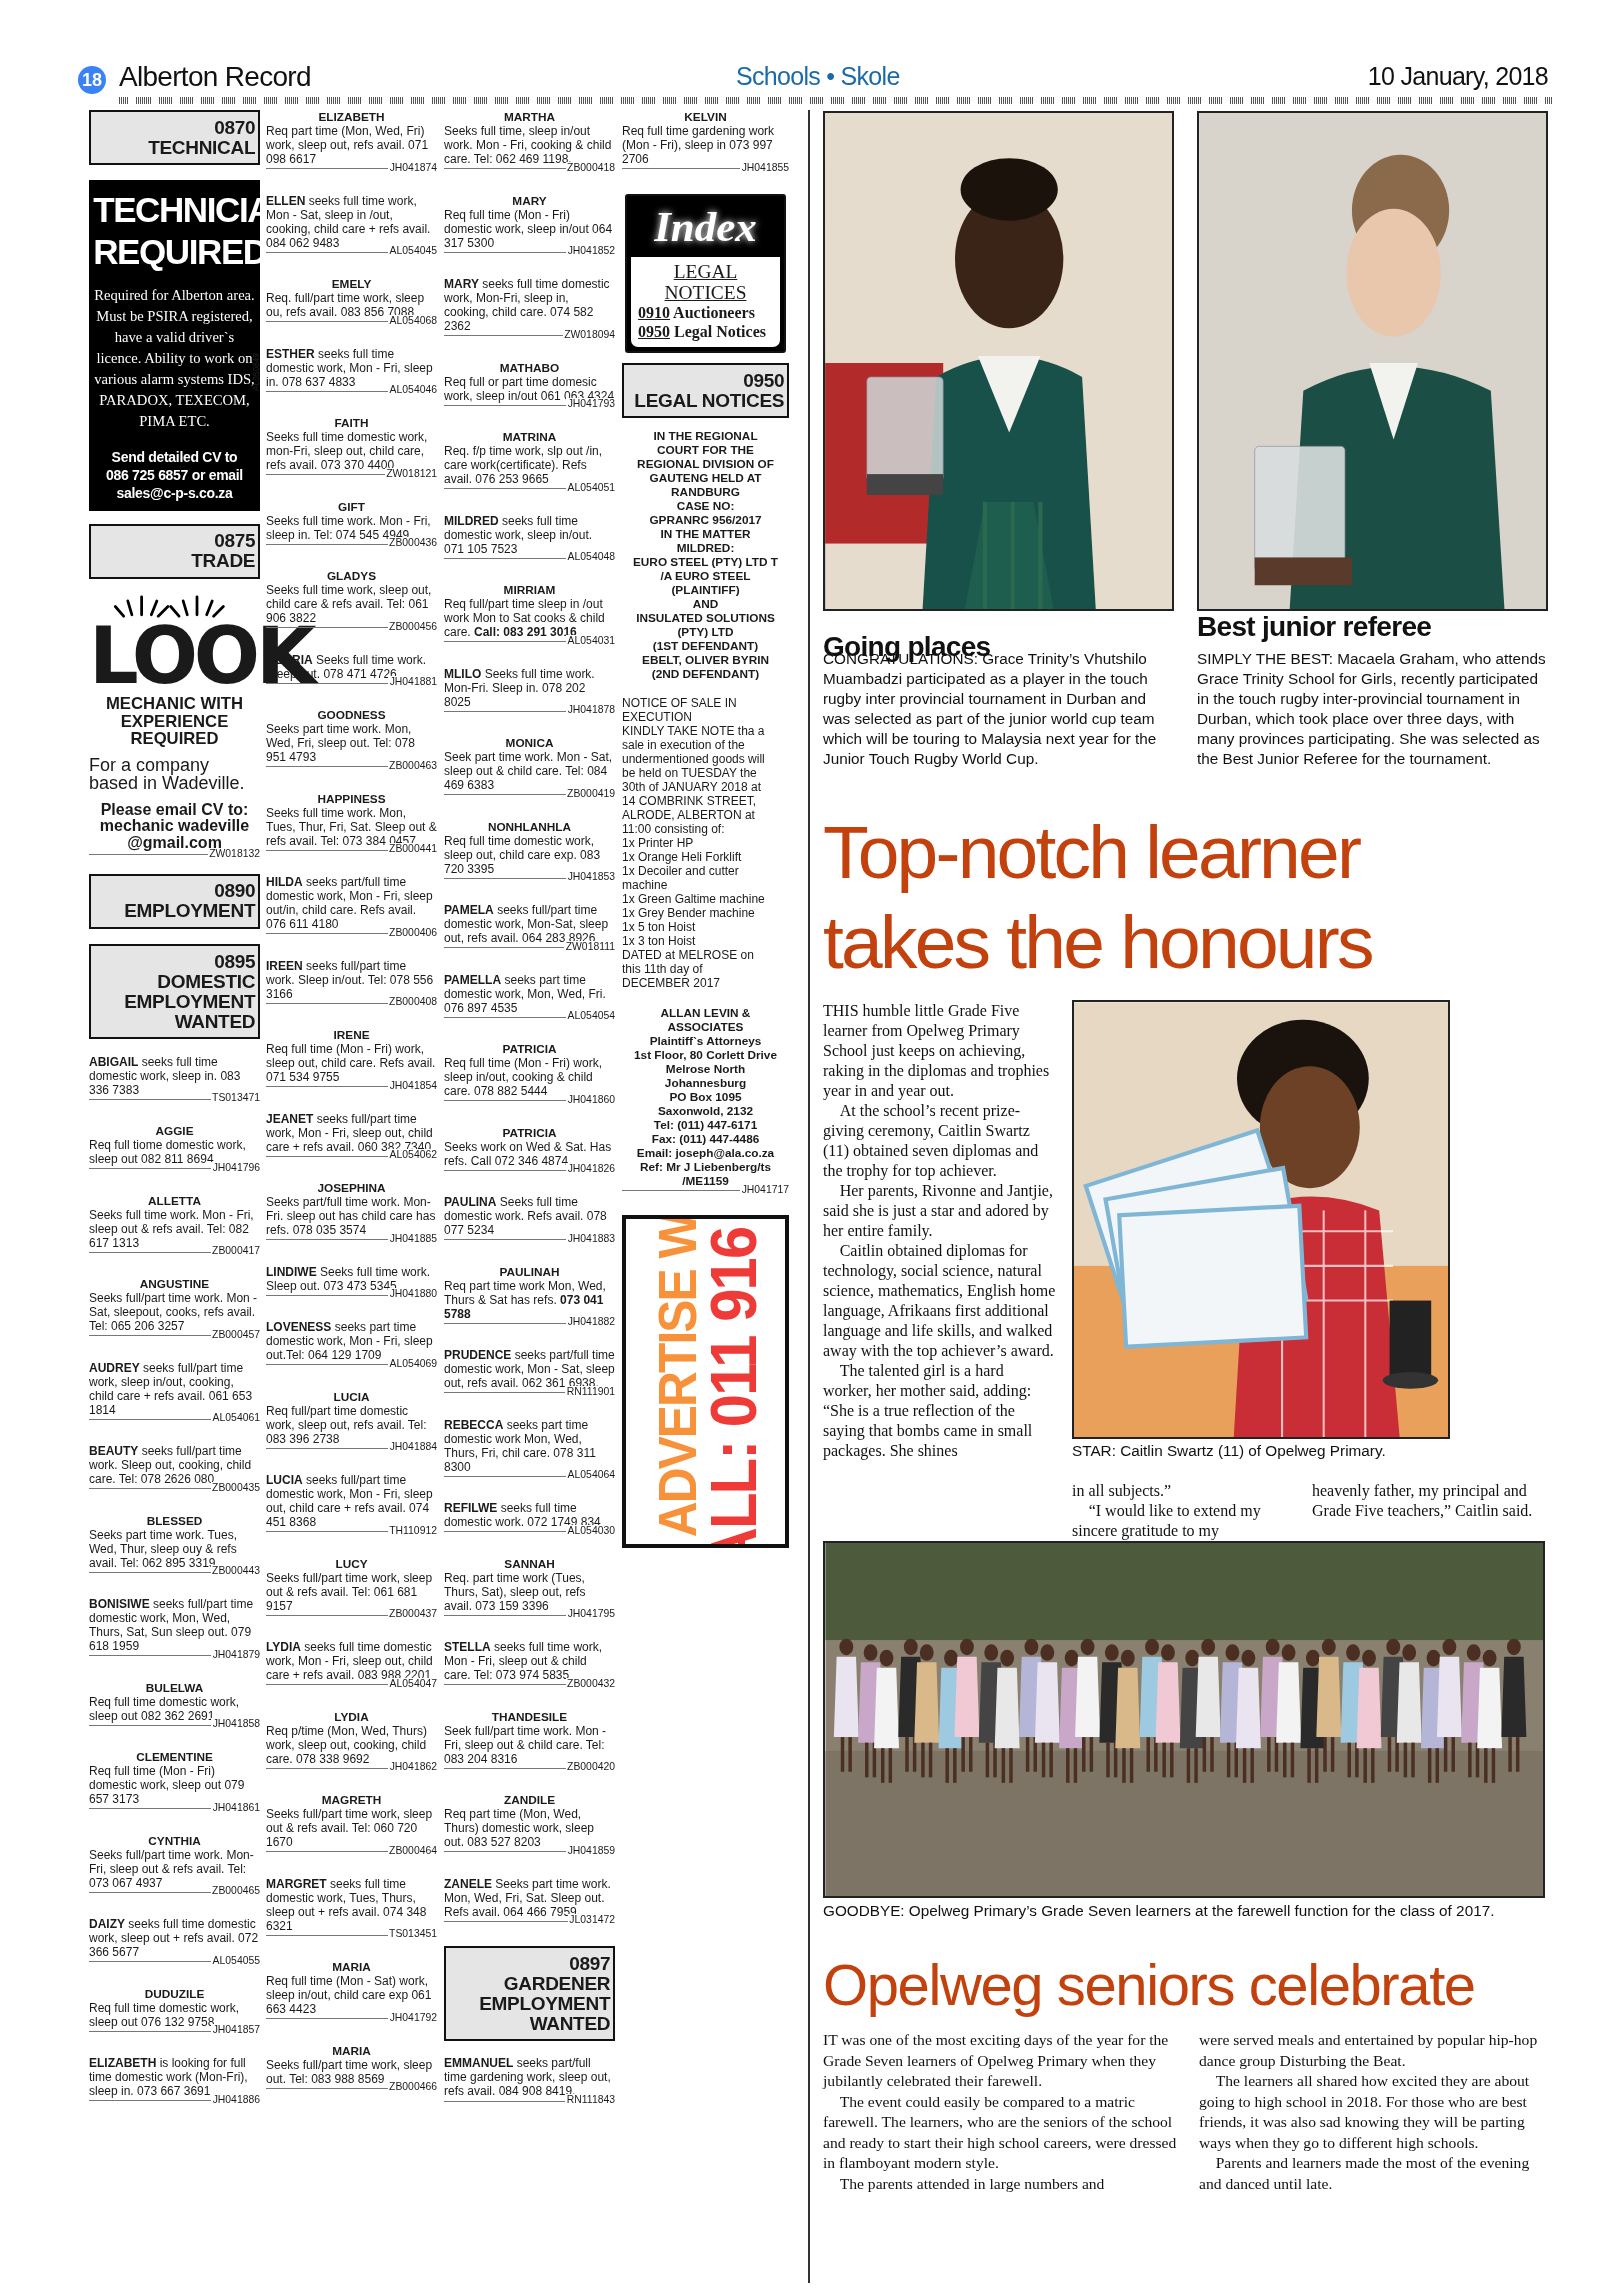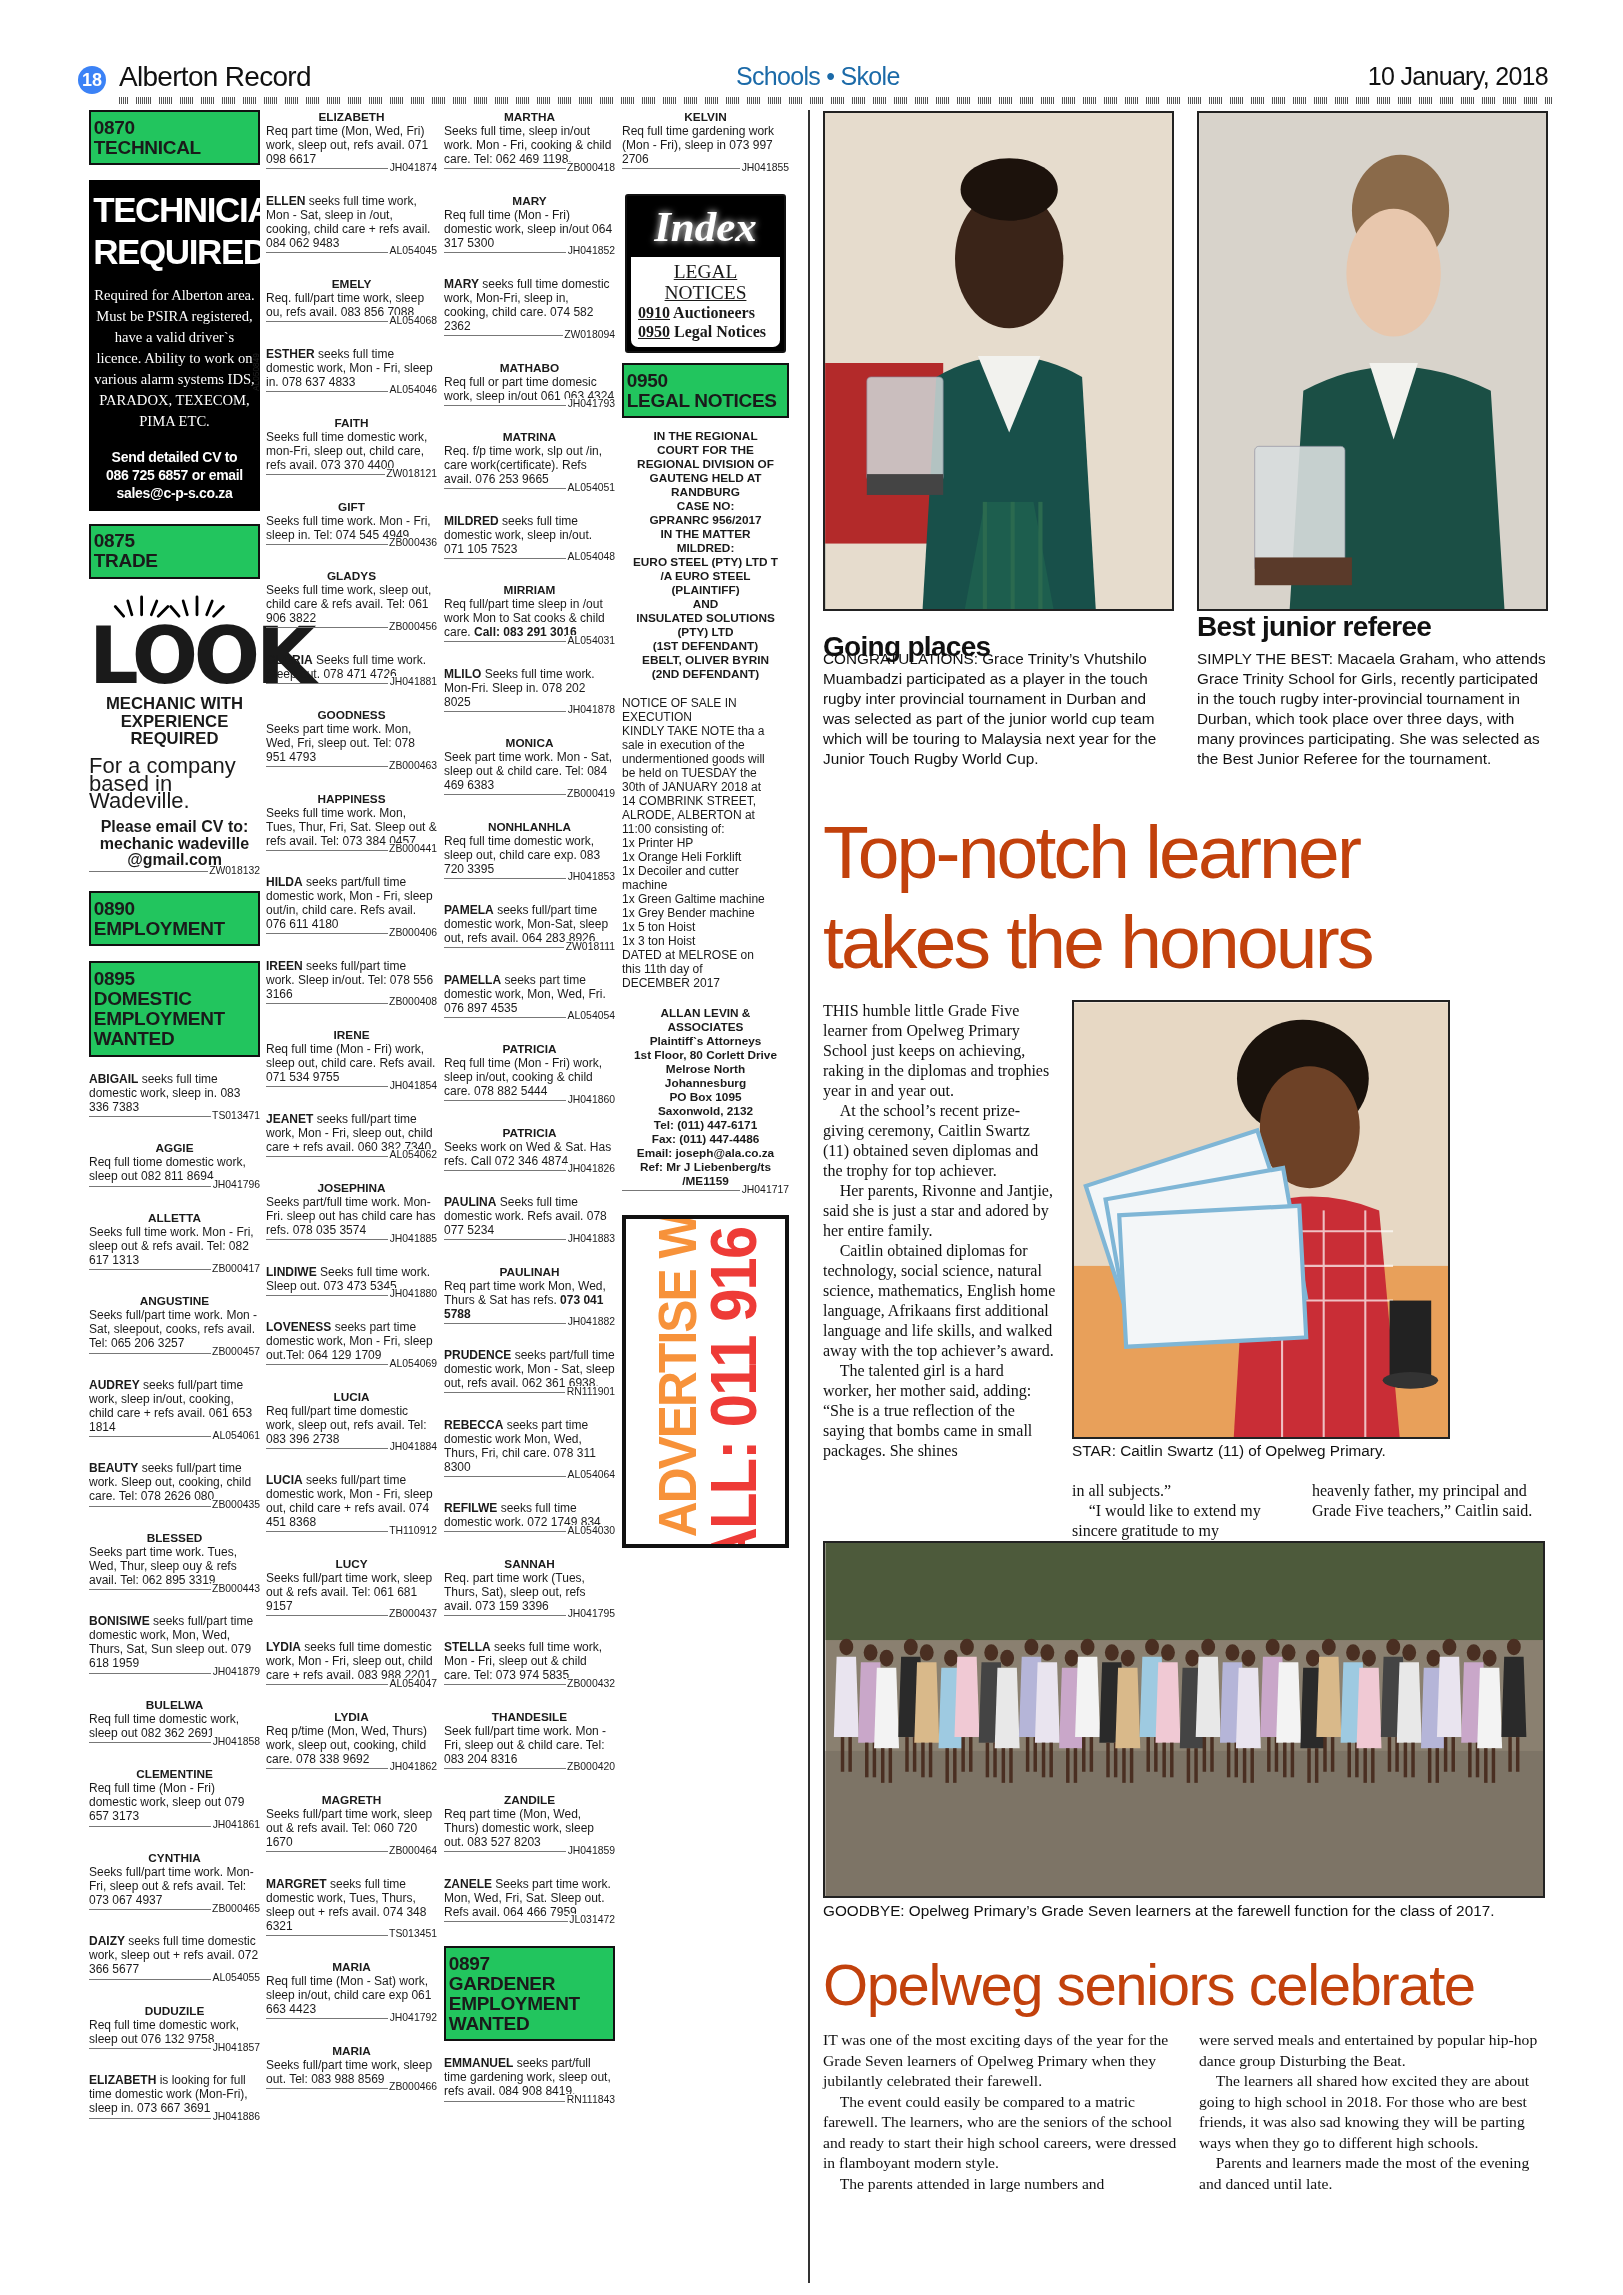--- a/index.html
+++ b/index.html
@@ -13,32 +13,32 @@
   #date{right:76px;top:62px;font-size:25px;letter-spacing:-0.7px}
   #rule{left:119px;top:97px;width:1433px;height:7px;background:repeating-linear-gradient(90deg,#555 0 0.7px,#fff 0.7px 2.1px)}
   .vdiv{width:2.1px;background:#333}
   
   .col{position:absolute;top:110px;font-size:12px;line-height:14px;color:#1a1a1a}
   .ad{margin-bottom:14px}
   .ad .nm{font-weight:bold;text-align:center;display:block;font-size:11.8px}
   .ad b{font-weight:bold}
   .ad .ref{border-top:1px solid #777;margin-top:2.1px;text-align:right;font-size:10.4px;line-height:10.4px;padding:0;position:relative}
   .ad .ref span{background:#fff;position:relative;top:-6.2px;padding-left:1.4px}
-  .secbox{border:2.8px solid #111;background:#22c55e;text-align:left;font-weight:bold;font-size:19px;line-height:20px;padding:5.6px 2.8px;margin-bottom:15.3px;letter-spacing:-0.3px}
+  .secbox{border:2.8px solid #111;background:#e5e5e5;text-align:right;font-weight:bold;font-size:19px;line-height:20px;padding:5.6px 2.8px;margin-bottom:15.3px;letter-spacing:-0.3px}
   
   .techad{background:#000;color:#fff;text-align:center;padding:8.3px 4.2px 9.7px;position:relative}
   .techad .t1{font-weight:bold;font-size:35px;line-height:42px;letter-spacing:-1.4px}
   .techad .body{font-family:"Liberation Serif",serif;font-size:14.6px;line-height:21px;margin:12.5px 0 15.3px}
   .techad .cta{font-weight:bold;font-size:14px;line-height:18px;letter-spacing:-0.3px}
   
   .look{text-align:center}
   .look .word{font-weight:bold;font-size:78px;line-height:76px;letter-spacing:-4.2px;font-family:"DejaVu Sans",sans-serif}
   .look .rays{height:23.6px;position:relative}
   .look .h{font-weight:bold;font-size:16.7px;line-height:17.4px;margin-top:1.4px}
-  .look .p{text-align:left;font-size:22px;line-height:17.4px;margin-top:9.7px}
+  .look .p{text-align:left;font-size:18px;line-height:17.4px;margin-top:9.7px}
   .look .em{font-weight:bold;font-size:16px;line-height:16.7px;margin-top:9.7px}
   
   .index{border:2.8px solid #111;border-radius:3px;background:#000;margin:5.6px 2.8px 9.7px;overflow:hidden}
   .index .ttl{color:#fff;font-family:"Liberation Serif",serif;font-style:italic;font-weight:bold;font-size:43px;text-align:center;line-height:61px;text-shadow:0 0 7px #fff}
   .index .inner{background:#fff;margin:0 4.2px 4.2px;border-radius:0 0 7px 7px;padding:4.2px 7px 5.6px;font-family:"Liberation Serif",serif}
   .index .lg{font-size:19.4px;text-decoration:underline;text-align:center;line-height:21px}
   .index .li{font-weight:bold;font-size:16px;line-height:19.4px}
   .index .li u{text-decoration:underline}
   .legal{text-align:center;font-weight:bold;font-size:11.8px;line-height:14px}
   .plain{font-size:12px;line-height:14px}

